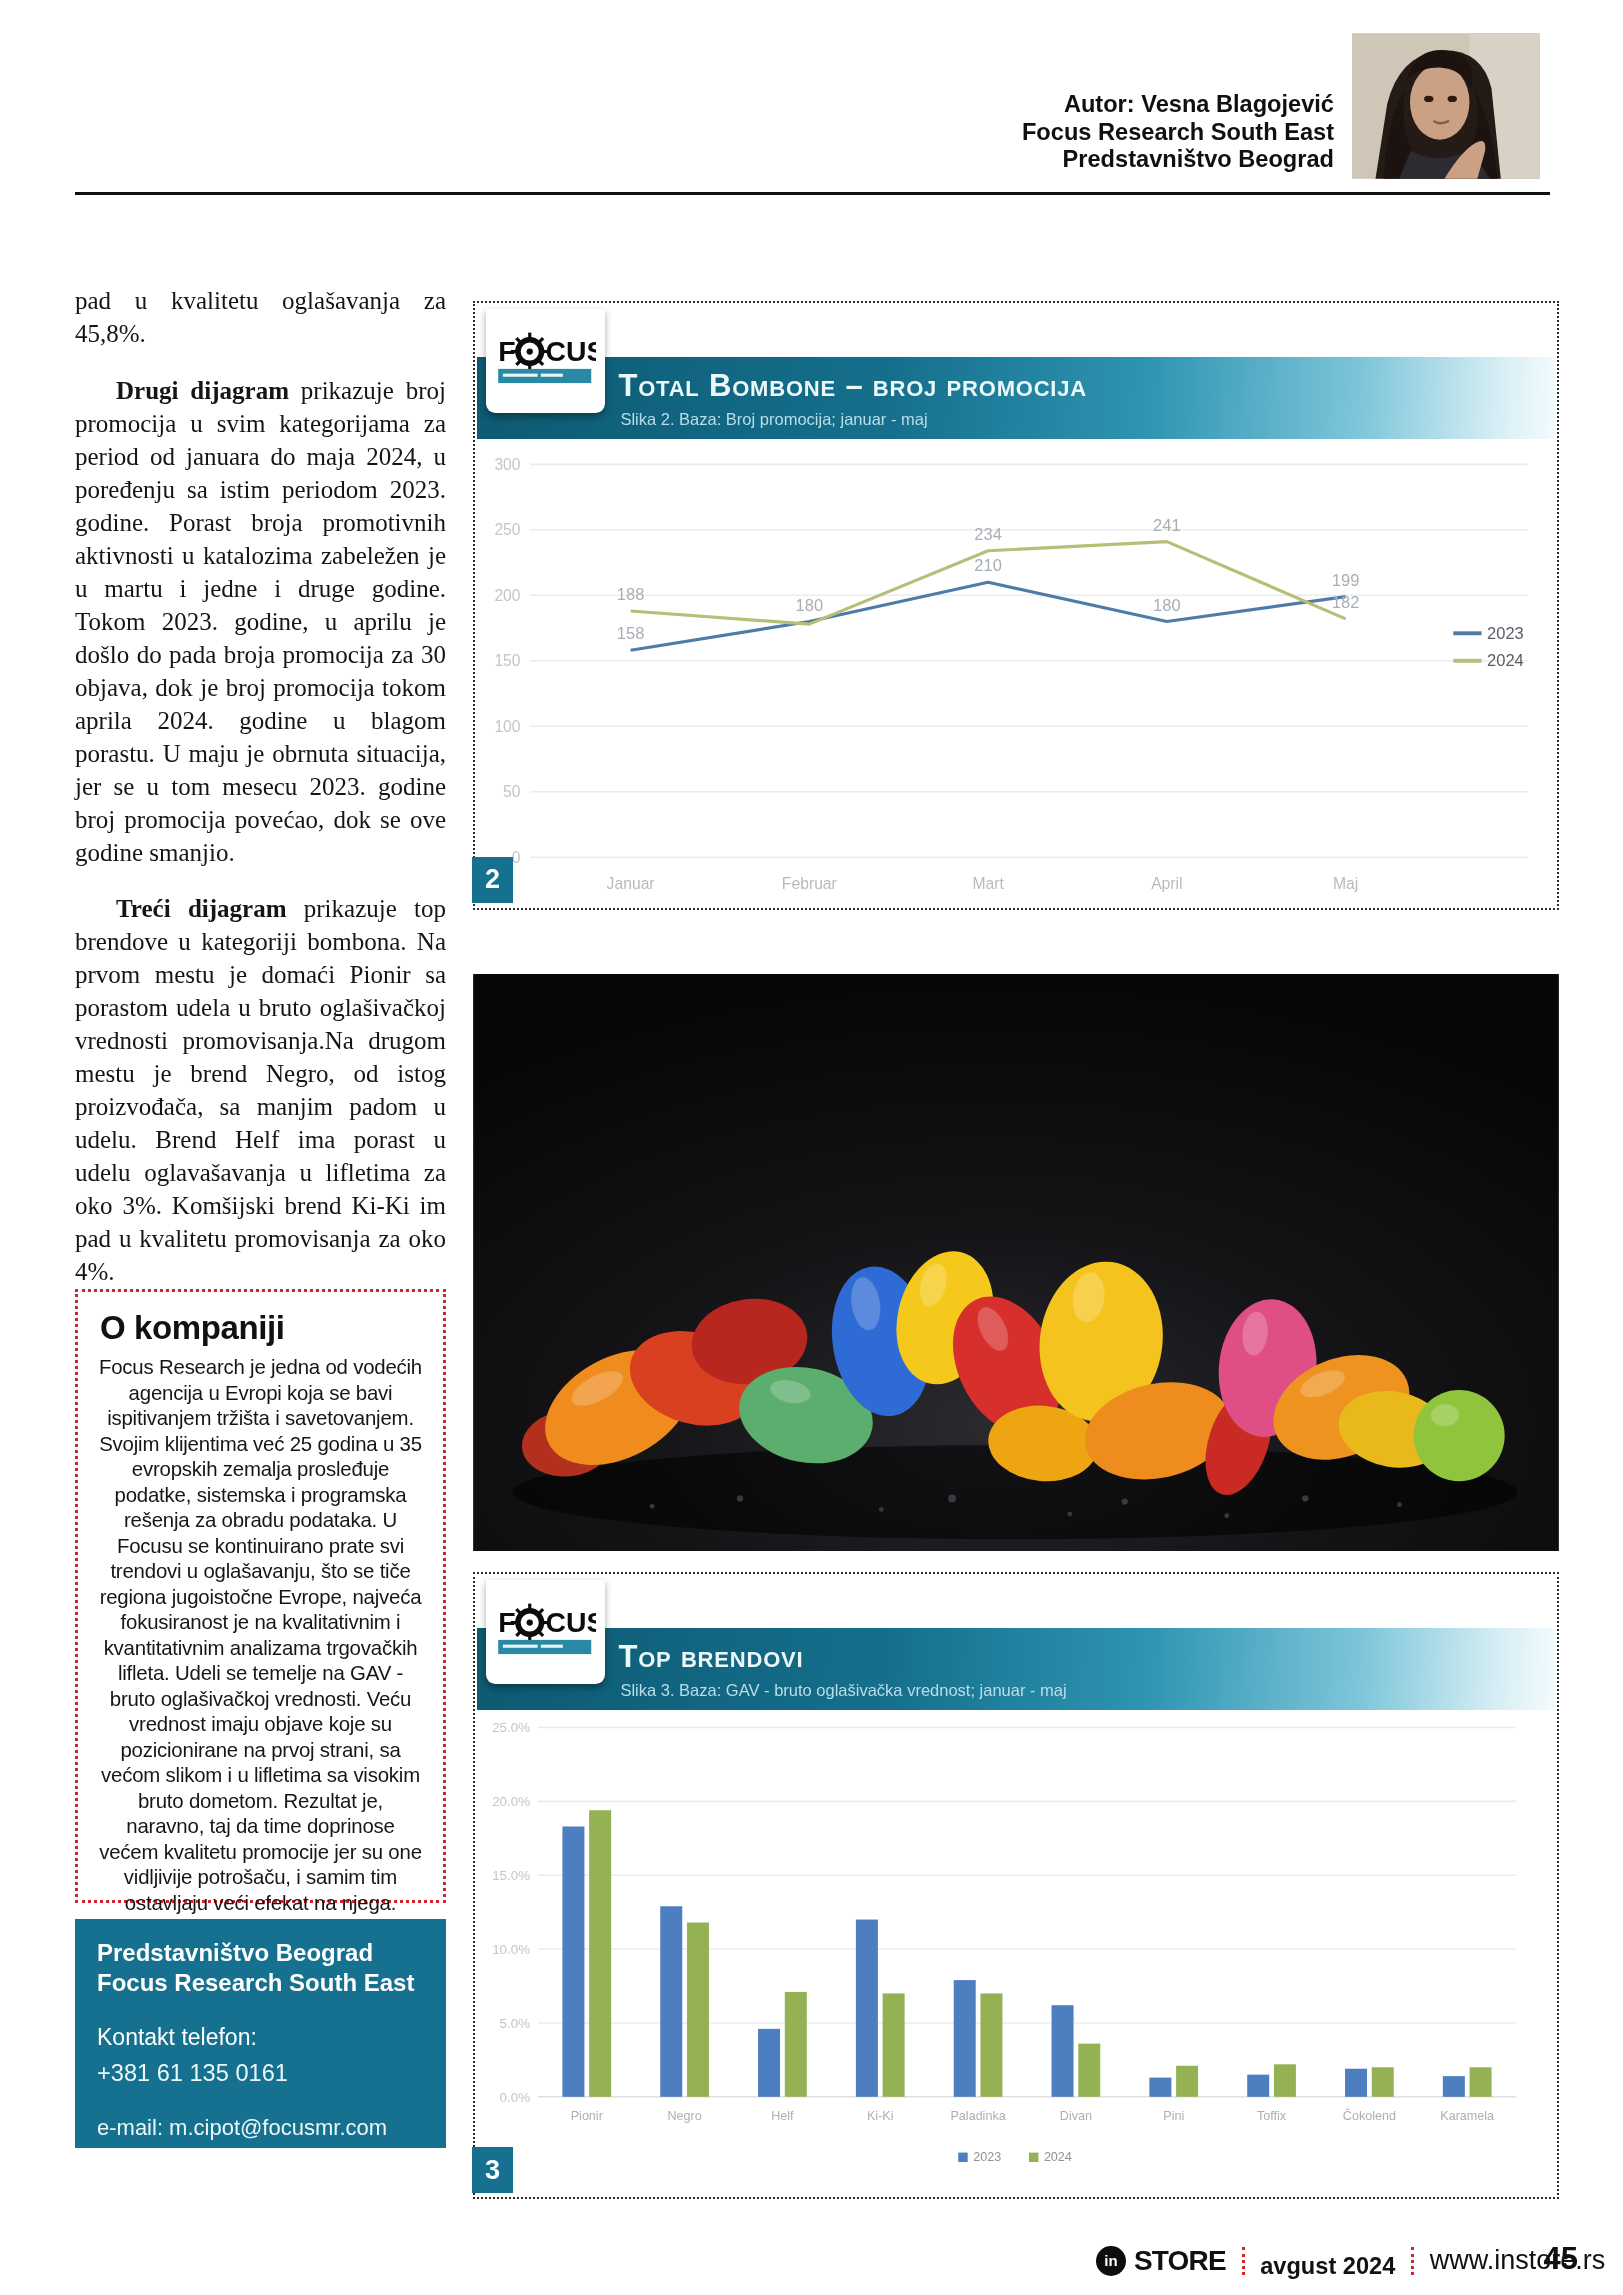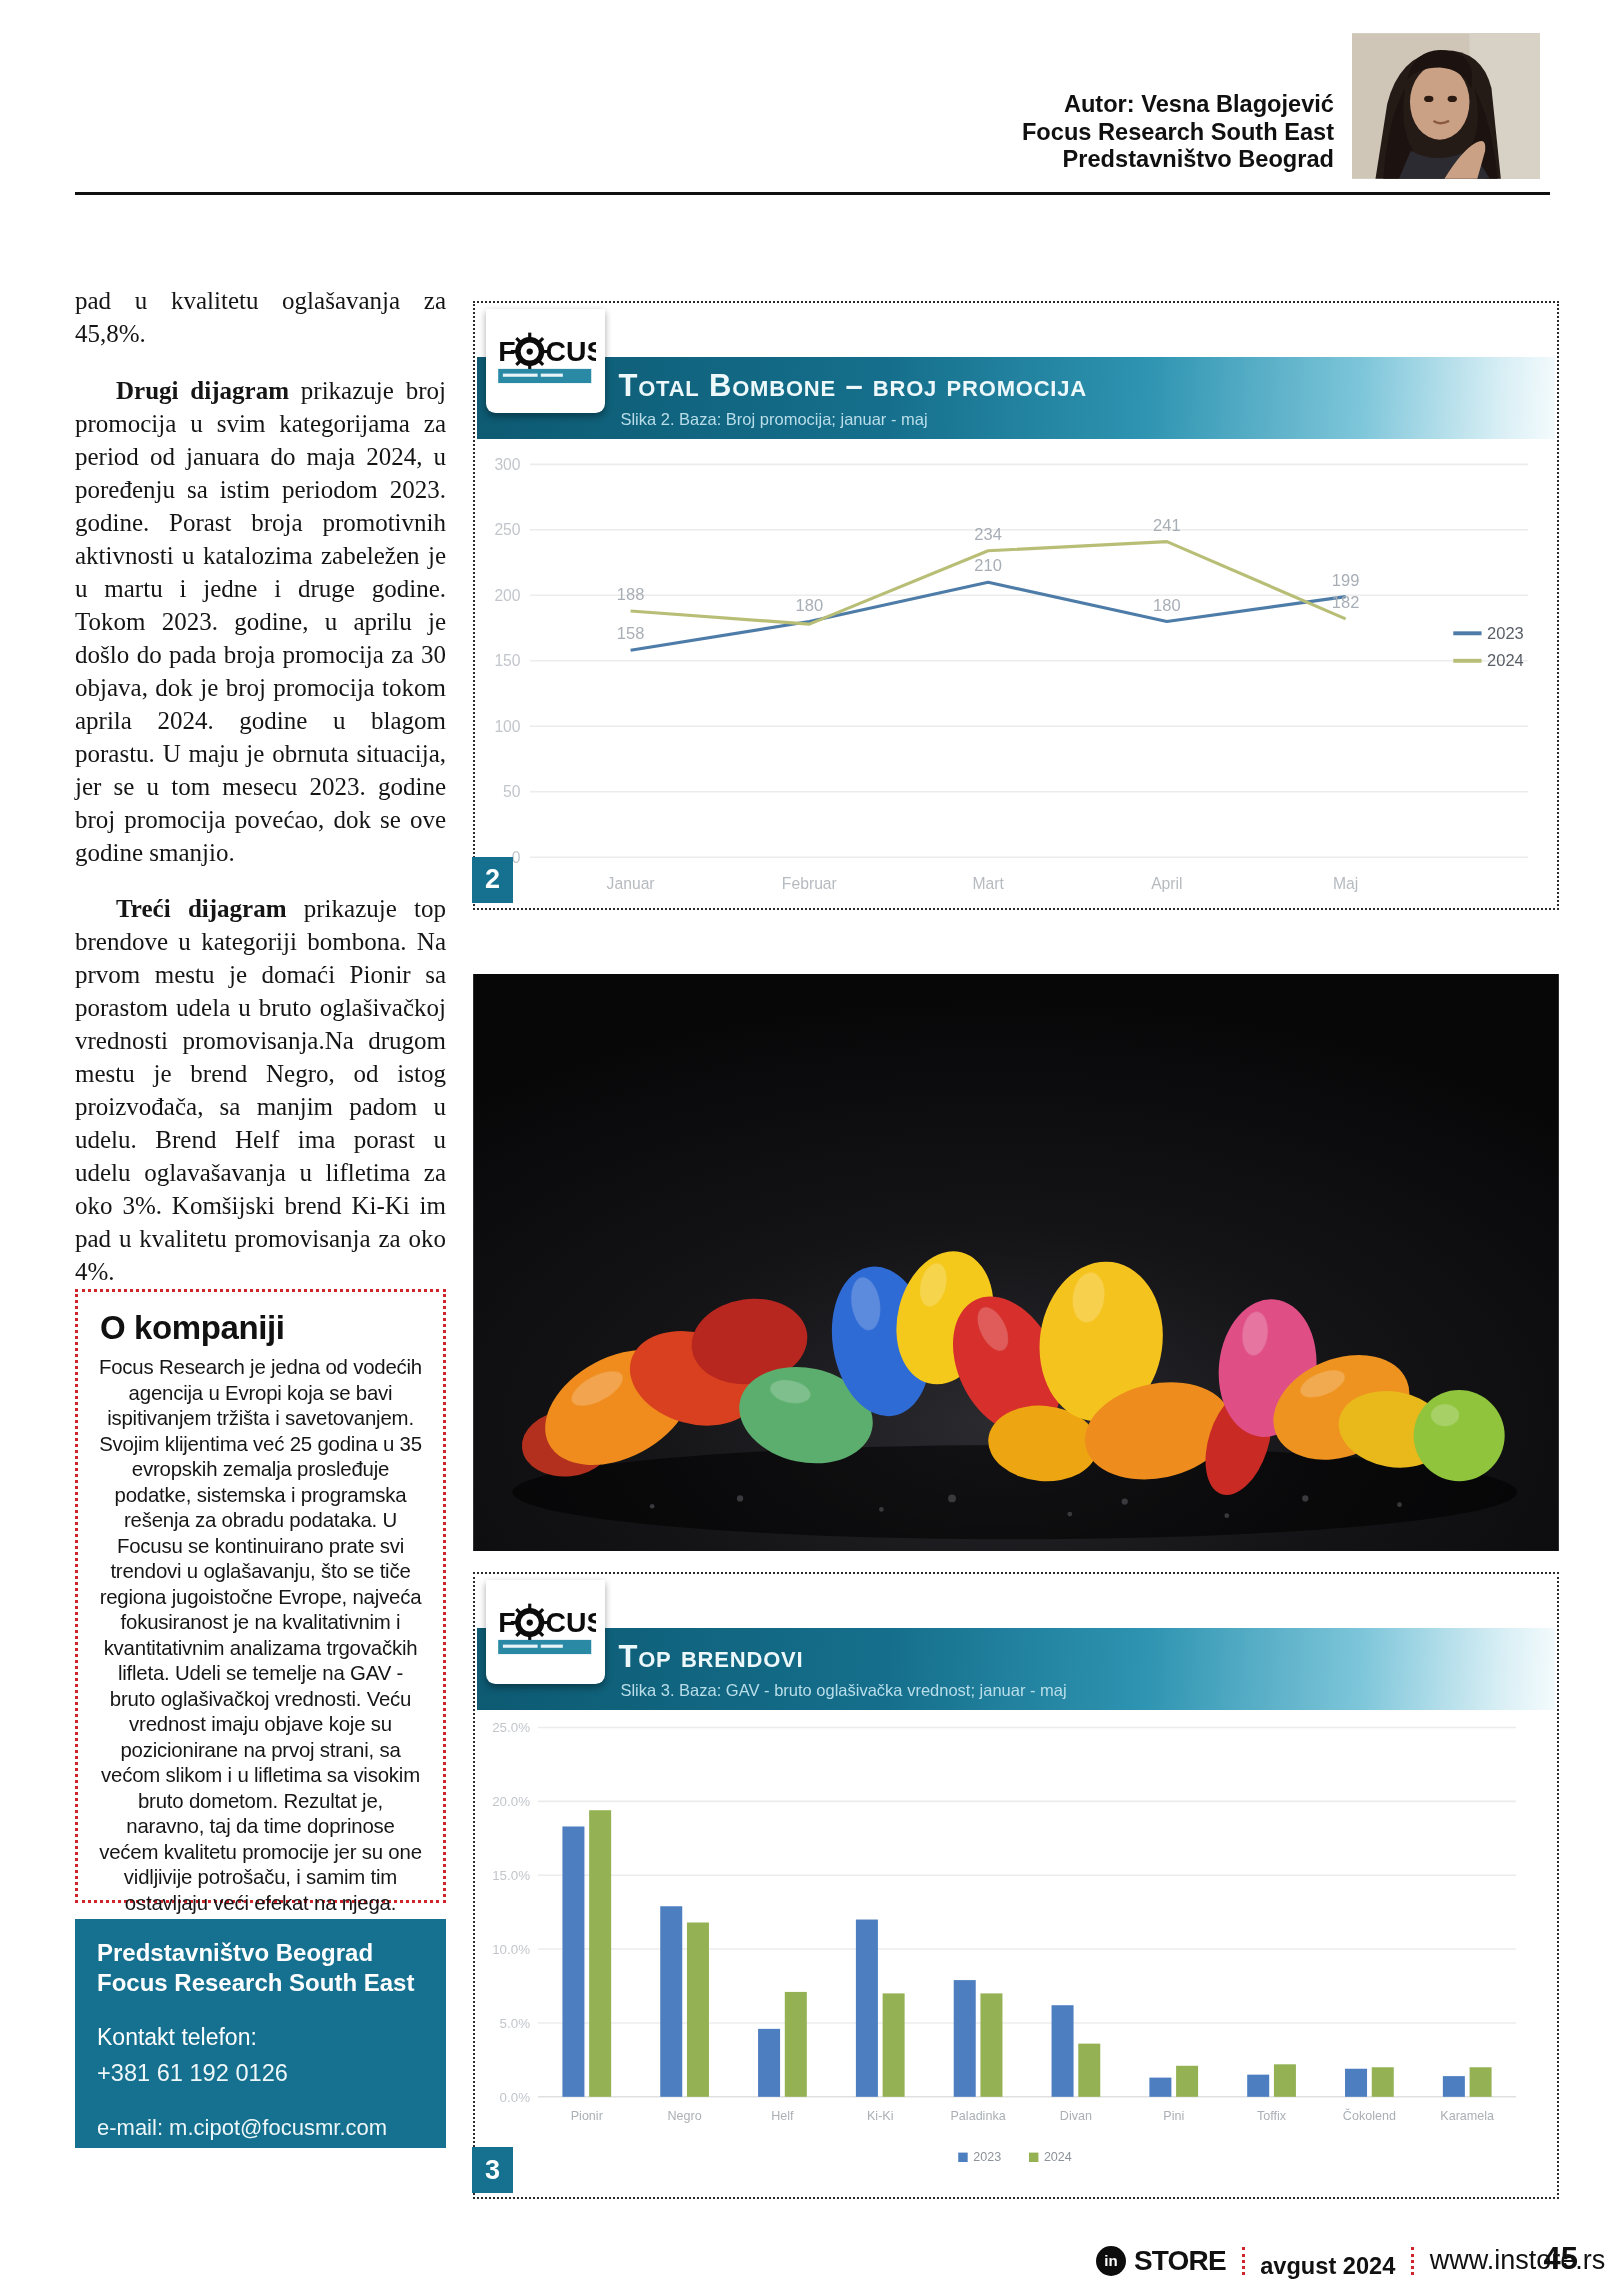--- a/index.html
+++ b/index.html
@@ -97,21 +97,21 @@
   </div>
 
   <div class="about-box">
     <div class="about-title">O kompaniji</div>
     <div class="about-body">Focus Research je jedna od vodećih agencija u Evropi koja se bavi ispitivanjem tržišta i savetovanjem. Svojim klijentima već 25 godina u 35 evropskih zemalja prosleđuje podatke, sistemska i programska rešenja za obradu podataka. U Focusu se kontinuirano prate svi trendovi u oglašavanju, što se tiče regiona jugoistočne Evrope, najveća fokusiranost je na kvalitativnim i kvantitativnim analizama trgovačkih lifleta. Udeli se temelje na GAV - bruto oglašivačkoj vrednosti. Veću vrednost imaju objave koje su pozicionirane na prvoj strani, sa većom slikom i u lifletima sa visokim bruto dometom. Rezultat je, naravno, taj da time doprinose većem kvalitetu promocije jer su one vidljivije potrošaču, i samim tim ostavljaju veći efekat na njega.</div>
   </div>
 
   <div class="contact-box">
     <div class="ct-title">Predstavništvo Beograd Focus Research South East</div>
     <div class="ct-label">Kontakt telefon:</div>
-    <div class="ct-phone">+381 61 192 0126</div>
+    <div class="ct-phone">+381 61 135 0161</div>
     <div class="ct-email">e-mail: m.cipot@focusmr.com</div>
     <div class="ct-site">www.focusmr.com</div>
   </div>
 
   <div class="card card2">
     <div class="logo-tab">
       <svg width="101" height="82" viewBox="0 0 128 104">
         <text x="4" y="52" font-family="Liberation Sans, sans-serif" font-size="36" font-weight="900" fill="#0c0c0c">F</text>
         <circle cx="44" cy="40" r="15" fill="none" stroke="#0c0c0c" stroke-width="7"></circle>
         <circle cx="44" cy="40" r="4" fill="#0c0c0c"></circle>

